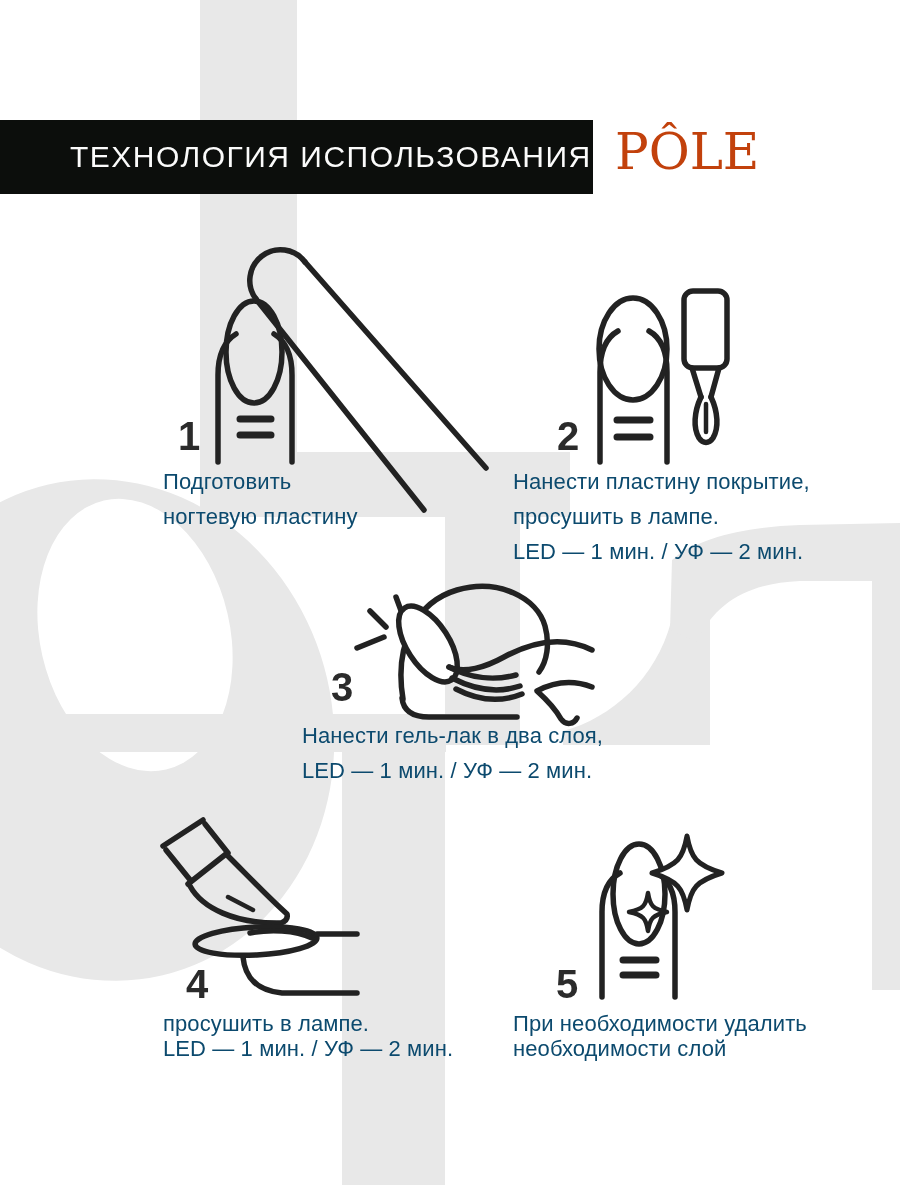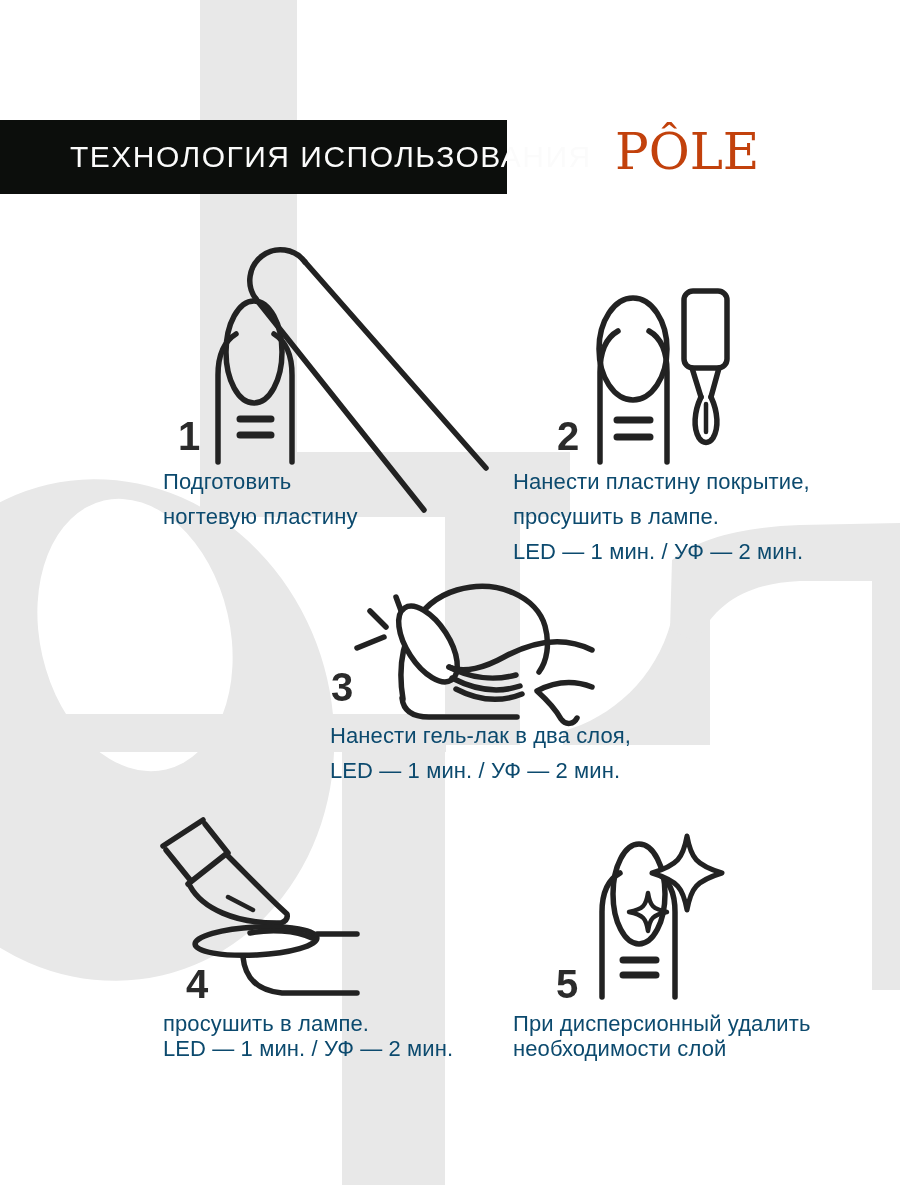--- a/index.html
+++ b/index.html
@@ -1,38 +1,38 @@
 <!DOCTYPE html>
 <html><head>
 <meta charset="utf-8">
 <style>
   html,body{margin:0;padding:0;background:#ffffff;}
   #page{position:relative;width:900px;height:1200px;overflow:hidden;background:#ffffff;
         font-family:"Liberation Sans",sans-serif;}
   #artwork{position:absolute;left:0;top:0;width:900px;height:1200px;z-index:1;}
-  .header-bar{position:absolute;left:0;top:120px;width:507px;height:74px;background:#0c0e0c;
+  .header-bar{position:absolute;left:0;top:120px;width:593px;height:74px;background:#0c0e0c;
         z-index:3;display:flex;align-items:center;}
   .header-title{color:#fbfbfb;font-size:30px;letter-spacing:1.5px;padding-left:70px;
         font-weight:400;white-space:nowrap;}
   .brand-logo{position:absolute;left:615px;top:121px;width:160px;z-index:3;
         font-family:"DejaVu Serif","Liberation Serif",serif;font-size:50px;line-height:62px;
         color:#c2410c;letter-spacing:0px;}
   .step-number{position:absolute;z-index:4;font-size:40px;font-weight:700;color:#2b2b2b;
         line-height:40px;}
   .step-text{position:absolute;z-index:4;font-size:22px;color:#0c4a6e;letter-spacing:0.1px;}
   .lh-wide .cap-line{line-height:35px;}
   .lh-tight .cap-line{line-height:25px;}
   #num-1{left:178px;top:416px;}
   #num-2{left:557px;top:416px;}
   #num-3{left:331px;top:667px;}
   #num-4{left:186px;top:964px;}
   #num-5{left:556px;top:964px;}
   #text-1{left:163px;top:464px;}
   #text-2{left:513px;top:464px;}
-  #text-3{left:302px;top:718px;margin-left:28px;}
+  #text-3{left:302px;top:718px;}
   #text-4{left:163px;top:1011px;}
   #text-5{left:513px;top:1011px;}
 </style>
 </head>
 <body>
 
 <div id="page">
 
   <svg id="artwork" viewBox="0 0 900 1200" xmlns="http://www.w3.org/2000/svg">
 
@@ -136,17 +136,17 @@
     <div class="cap-line">Нанести гель-лак в два слоя,</div>
     <div class="cap-line">LED — 1 мин. / УФ — 2 мин.</div>
   </div>
 
   <div id="text-4" class="step-text lh-tight">
     <div class="cap-line">просушить в лампе.</div>
     <div class="cap-line">LED — 1 мин. / УФ — 2 мин.</div>
   </div>
 
   <div id="text-5" class="step-text lh-tight">
-    <div class="cap-line">При дисперсионный удалить</div>
+    <div class="cap-line">При необходимости удалить</div>
     <div class="cap-line">необходимости слой</div>
   </div>
 
 </div>
 
 </body></html>

